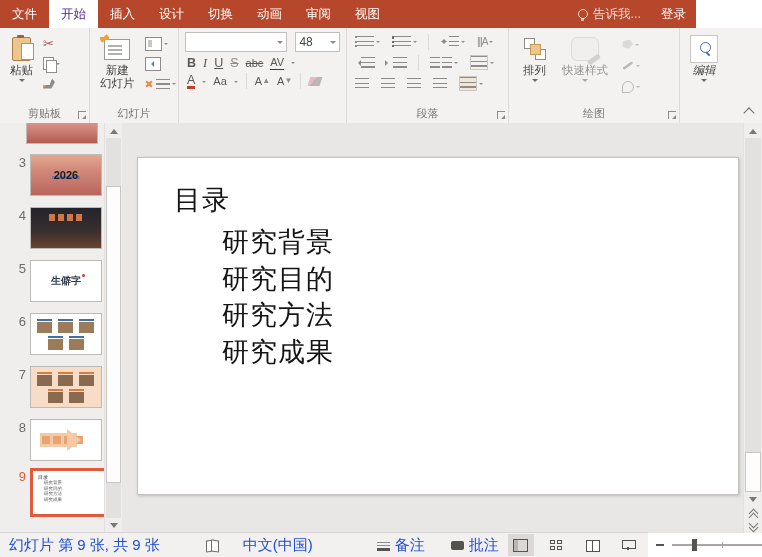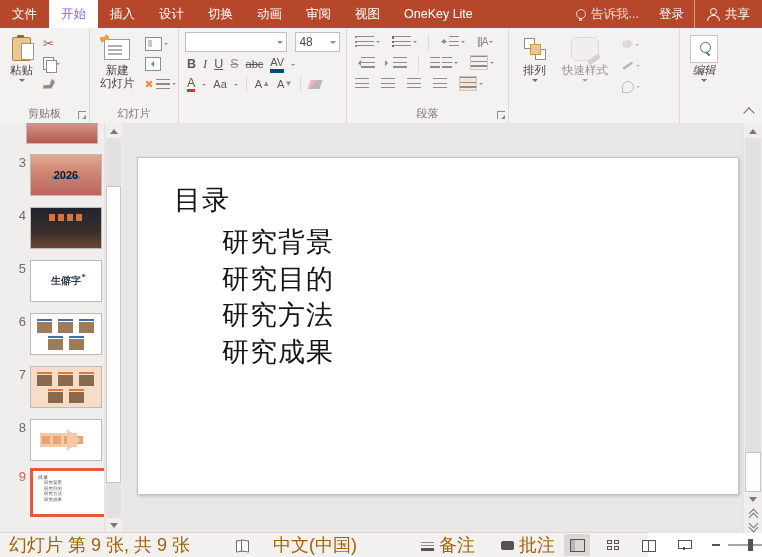--- a/index.html
+++ b/index.html
@@ -1,23 +1,23 @@
 <!DOCTYPE html>
 <html><head>
 <meta charset="utf-8">
 <style>
   html,body{margin:0;padding:0;background:#fff;}
   #app{position:relative;width:762px;height:557px;overflow:hidden;
        font-family:"Liberation Sans","DejaVu Sans",sans-serif;
        -webkit-font-smoothing:antialiased;user-select:none;}
   
-  .tabbar{position:absolute;left:0;top:0;width:762px;height:28px;background:#B7472A;
+  .tabbar{position:absolute;left:0;top:0;width:696px;height:28px;background:#B7472A;
           display:flex;align-items:stretch;color:#fff;font-size:12.5px;}
   .tab{display:flex;align-items:center;padding:0 12px;white-space:nowrap;cursor:default;}
-  .tab.active{background:#fff;color:#8b5cf6;}
+  .tab.active{background:#fff;color:#4c1d95;}
   .tab-right{margin-left:auto;display:flex;align-items:stretch;}
   .tellme{display:flex;align-items:center;gap:5px;padding:0 10px;color:rgba(255,255,255,.78);}
   .bulb{width:8px;height:8px;border:1px solid rgba(255,255,255,.75);border-radius:50%;position:relative;}
   .bulb::after{content:"";position:absolute;left:2px;top:8px;width:3px;height:3px;background:rgba(255,255,255,.6);}
   .signin{display:flex;align-items:center;padding:0 10px;}
   .share{display:flex;align-items:center;gap:6px;padding:0 12px;border-left:1px solid rgba(255,255,255,.45);}
   .person{width:12px;height:12px;position:relative;display:inline-block;}
   .person::before{content:"";position:absolute;left:3px;top:0;width:5px;height:5px;border:1.4px solid #fff;border-radius:50%;}
   .person::after{content:"";position:absolute;left:0;top:7px;width:11px;height:5px;border:1.4px solid #fff;border-bottom:none;border-radius:6px 6px 0 0;}
   
@@ -63,21 +63,21 @@
   
   .fontgrid{display:flex;flex-direction:column;padding:4px 6px 0;gap:3px;flex:1;}
   .comborow{display:flex;gap:8px;}
   .combo{height:18px;background:#fff;border:1px solid #C2BFBD;display:flex;align-items:center;justify-content:space-between;padding:0 3px;font-size:12px;color:#444;}
   .combo .dd{width:0;height:0;border:3.5px solid transparent;border-top-color:#8E8B88;margin-top:4px;}
   .fbtnrow{display:flex;align-items:center;gap:7px;padding-left:2px;font-size:12.5px;color:#5A5754;}
   .fb{cursor:pointer;line-height:14px;}
   .fb.b{font-weight:bold;} .fb.i{font-style:italic;font-family:"Liberation Serif",serif;}
   .fb.u{text-decoration:underline;} .fb.s{text-decoration:line-through;color:#8E8B88;}
   .fb.abc{text-decoration:line-through;font-size:11px;}
-  .fb.av{font-size:11px;letter-spacing:0;border-bottom:4px solid #0c4a6e;}
+  .fb.av{font-size:11px;letter-spacing:0;border-bottom:1px solid #0c4a6e;}
   .fb.colorA{border-bottom:3px solid #C63D2F;line-height:12px;}
   .fb.small{font-size:11px;}
   .sup{font-size:8px;vertical-align:top;color:#8E8B88;}
   .eraser-ic{width:12px;height:9px;background:linear-gradient(115deg,#E7B8C4 40%,#B9B6B3 40%);transform:skewX(-18deg);}
   .vsep{width:1px;background:#DCD9D8;height:16px;margin:0 1px;}
   
   .pgrid{display:flex;flex-direction:column;padding:5px 6px 0;gap:4px;flex:1;}
   .prow{display:flex;align-items:center;gap:8px;}
   .plines{width:14px;height:11px;background:repeating-linear-gradient(to bottom,#8E8B88 0 1.3px,transparent 1.3px 4.6px);}
   .pl-b{position:relative;padding-left:5px;}
@@ -154,21 +154,21 @@
   
   .vscroll{width:18px;background:#F0EEED;border-left:1px solid #E3E1E0;display:flex;flex-direction:column;align-items:center;}
   .vtrack{flex:1;width:16px;background:#E3E1DF;display:flex;flex-direction:column;justify-content:flex-end;}
   .vthumb{height:38px;background:#FDFDFD;border:1px solid #C9C6C3;cursor:pointer;}
   .dblchev{width:16px;height:13px;display:flex;flex-direction:column;align-items:center;justify-content:center;cursor:pointer;background:#F0EEED;}
   .chev{width:6px;height:6px;border-right:1.6px solid #7A7774;border-bottom:1.6px solid #7A7774;}
   .chev.up{transform:rotate(-135deg);margin-bottom:-3px;}
   .chev.dn{transform:rotate(45deg);margin-top:-3px;}
   
   .statusbar{position:absolute;left:0;bottom:0;width:648px;height:24px;background:#F3F1F0;border-top:1px solid #D8D5D4;
-             display:flex;align-items:center;font-size:18px;color:#a16207;}
+             display:flex;align-items:center;font-size:15px;color:#1d4ed8;}
   .sb-item{display:flex;align-items:center;gap:5px;padding:0 9px;height:100%;cursor:pointer;white-space:nowrap;}
   .book-ic{width:13px;height:11px;position:relative;}
   .book-ic::before,.book-ic::after{content:"";position:absolute;top:0;width:6px;height:10px;border:1px solid #6E6B68;background:#fff;}
   .book-ic::before{left:0;transform:skewY(-8deg);} .book-ic::after{right:0;transform:skewY(8deg);}
   .notes-ic{width:13px;height:11px;background:linear-gradient(to bottom,transparent 0 2px,#8E8B88 2px 3.2px,transparent 3.2px 5px,#8E8B88 5px 6.2px,transparent 6.2px 8px,#55524F 8px 11px);}
   .comment-ic{width:13px;height:9px;background:#55524F;border-radius:2px;position:relative;}
   .comment-ic::after{content:"";position:absolute;left:2px;bottom:-3px;width:0;height:0;border:3px solid transparent;border-top-color:#55524F;}
   .sb-right{margin-left:auto;display:flex;align-items:center;height:100%;}
   .vbtn{width:26px;height:22px;display:flex;align-items:center;justify-content:center;cursor:pointer;}
   .vbtn.sel{background:#DBD8D6;}
@@ -197,31 +197,26 @@
 
   <div class="tabbar">
     <div class="tab">文件</div>
     <div class="tab active">开始</div>
     <div class="tab">插入</div>
     <div class="tab">设计</div>
     <div class="tab">切换</div>
     <div class="tab">动画</div>
     <div class="tab">审阅</div>
     <div class="tab">视图</div>
-    <div class="tab">OneKey Lite</div>
     <div class="tab-right">
       <div class="tellme">
         <span class="bulb"></span>
         <span>告诉我...</span>
       </div>
       <div class="signin">登录</div>
-      <div class="share">
-        <span class="person"></span>
-        <span>共享</span>
-      </div>
     </div>
   </div>
 
   <div class="ribbon">
 
     <div class="rgroup" style="width:89px;">
       <div class="grow">
         <div class="bigbtn">
           <span class="bicon">
               <span class="clipboard-ic"></span>
@@ -409,20 +404,24 @@
           <span class="sbtn" style="opacity:.55;">
               <span class="pen-ic"></span>
               <span class="scaret"></span>
             </span>
           <span class="sbtn" style="opacity:.55;">
               <span class="fx-ic"></span>
               <span class="scaret"></span>
             </span>
         </div>
       </div>
+      <div class="glabel-row">
+        <span class="glabel">绘图</span>
+        <span class="launcher"></span>
+      </div>
     </div>
 
     <div class="rgroup" style="width:48px;border-right:none;">
       <div class="grow" style="justify-content:flex-start;font-style:italic;">
         <div class="bigbtn">
           <span class="bicon">
               <span class="search-ic"></span>
             </span>
           <span class="blabel">编辑</span>
           <span class="caret"></span>

